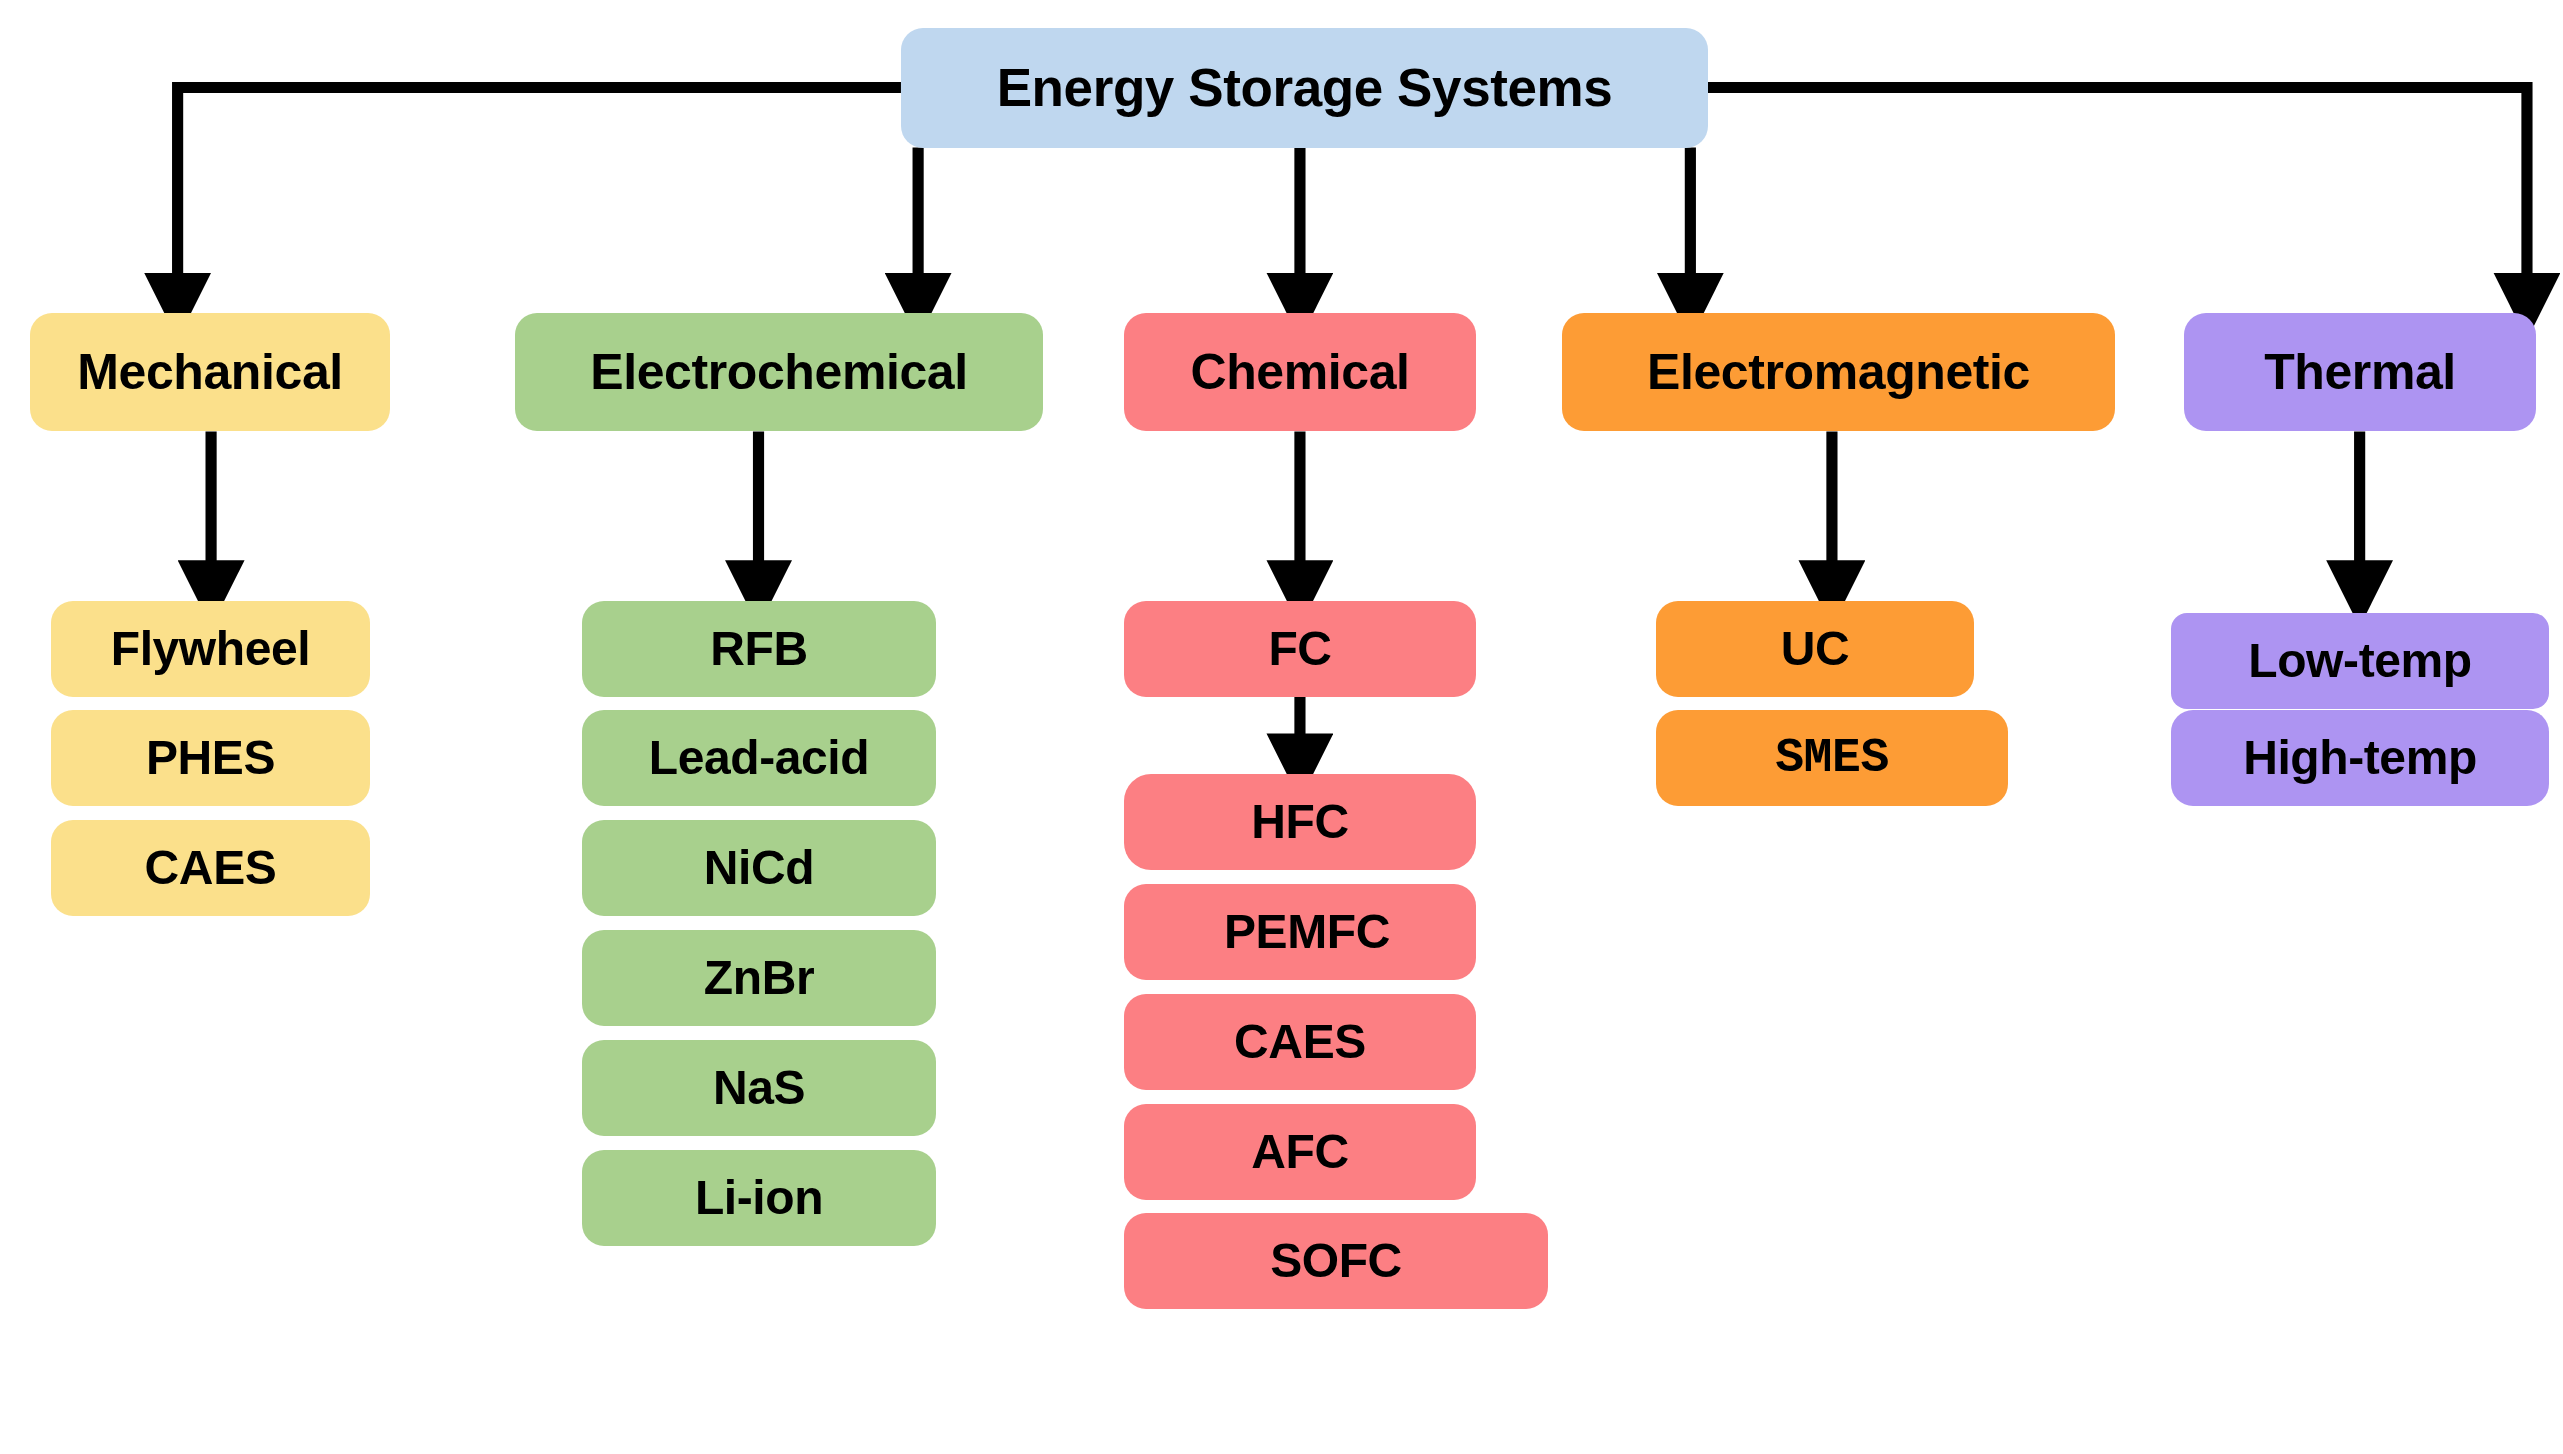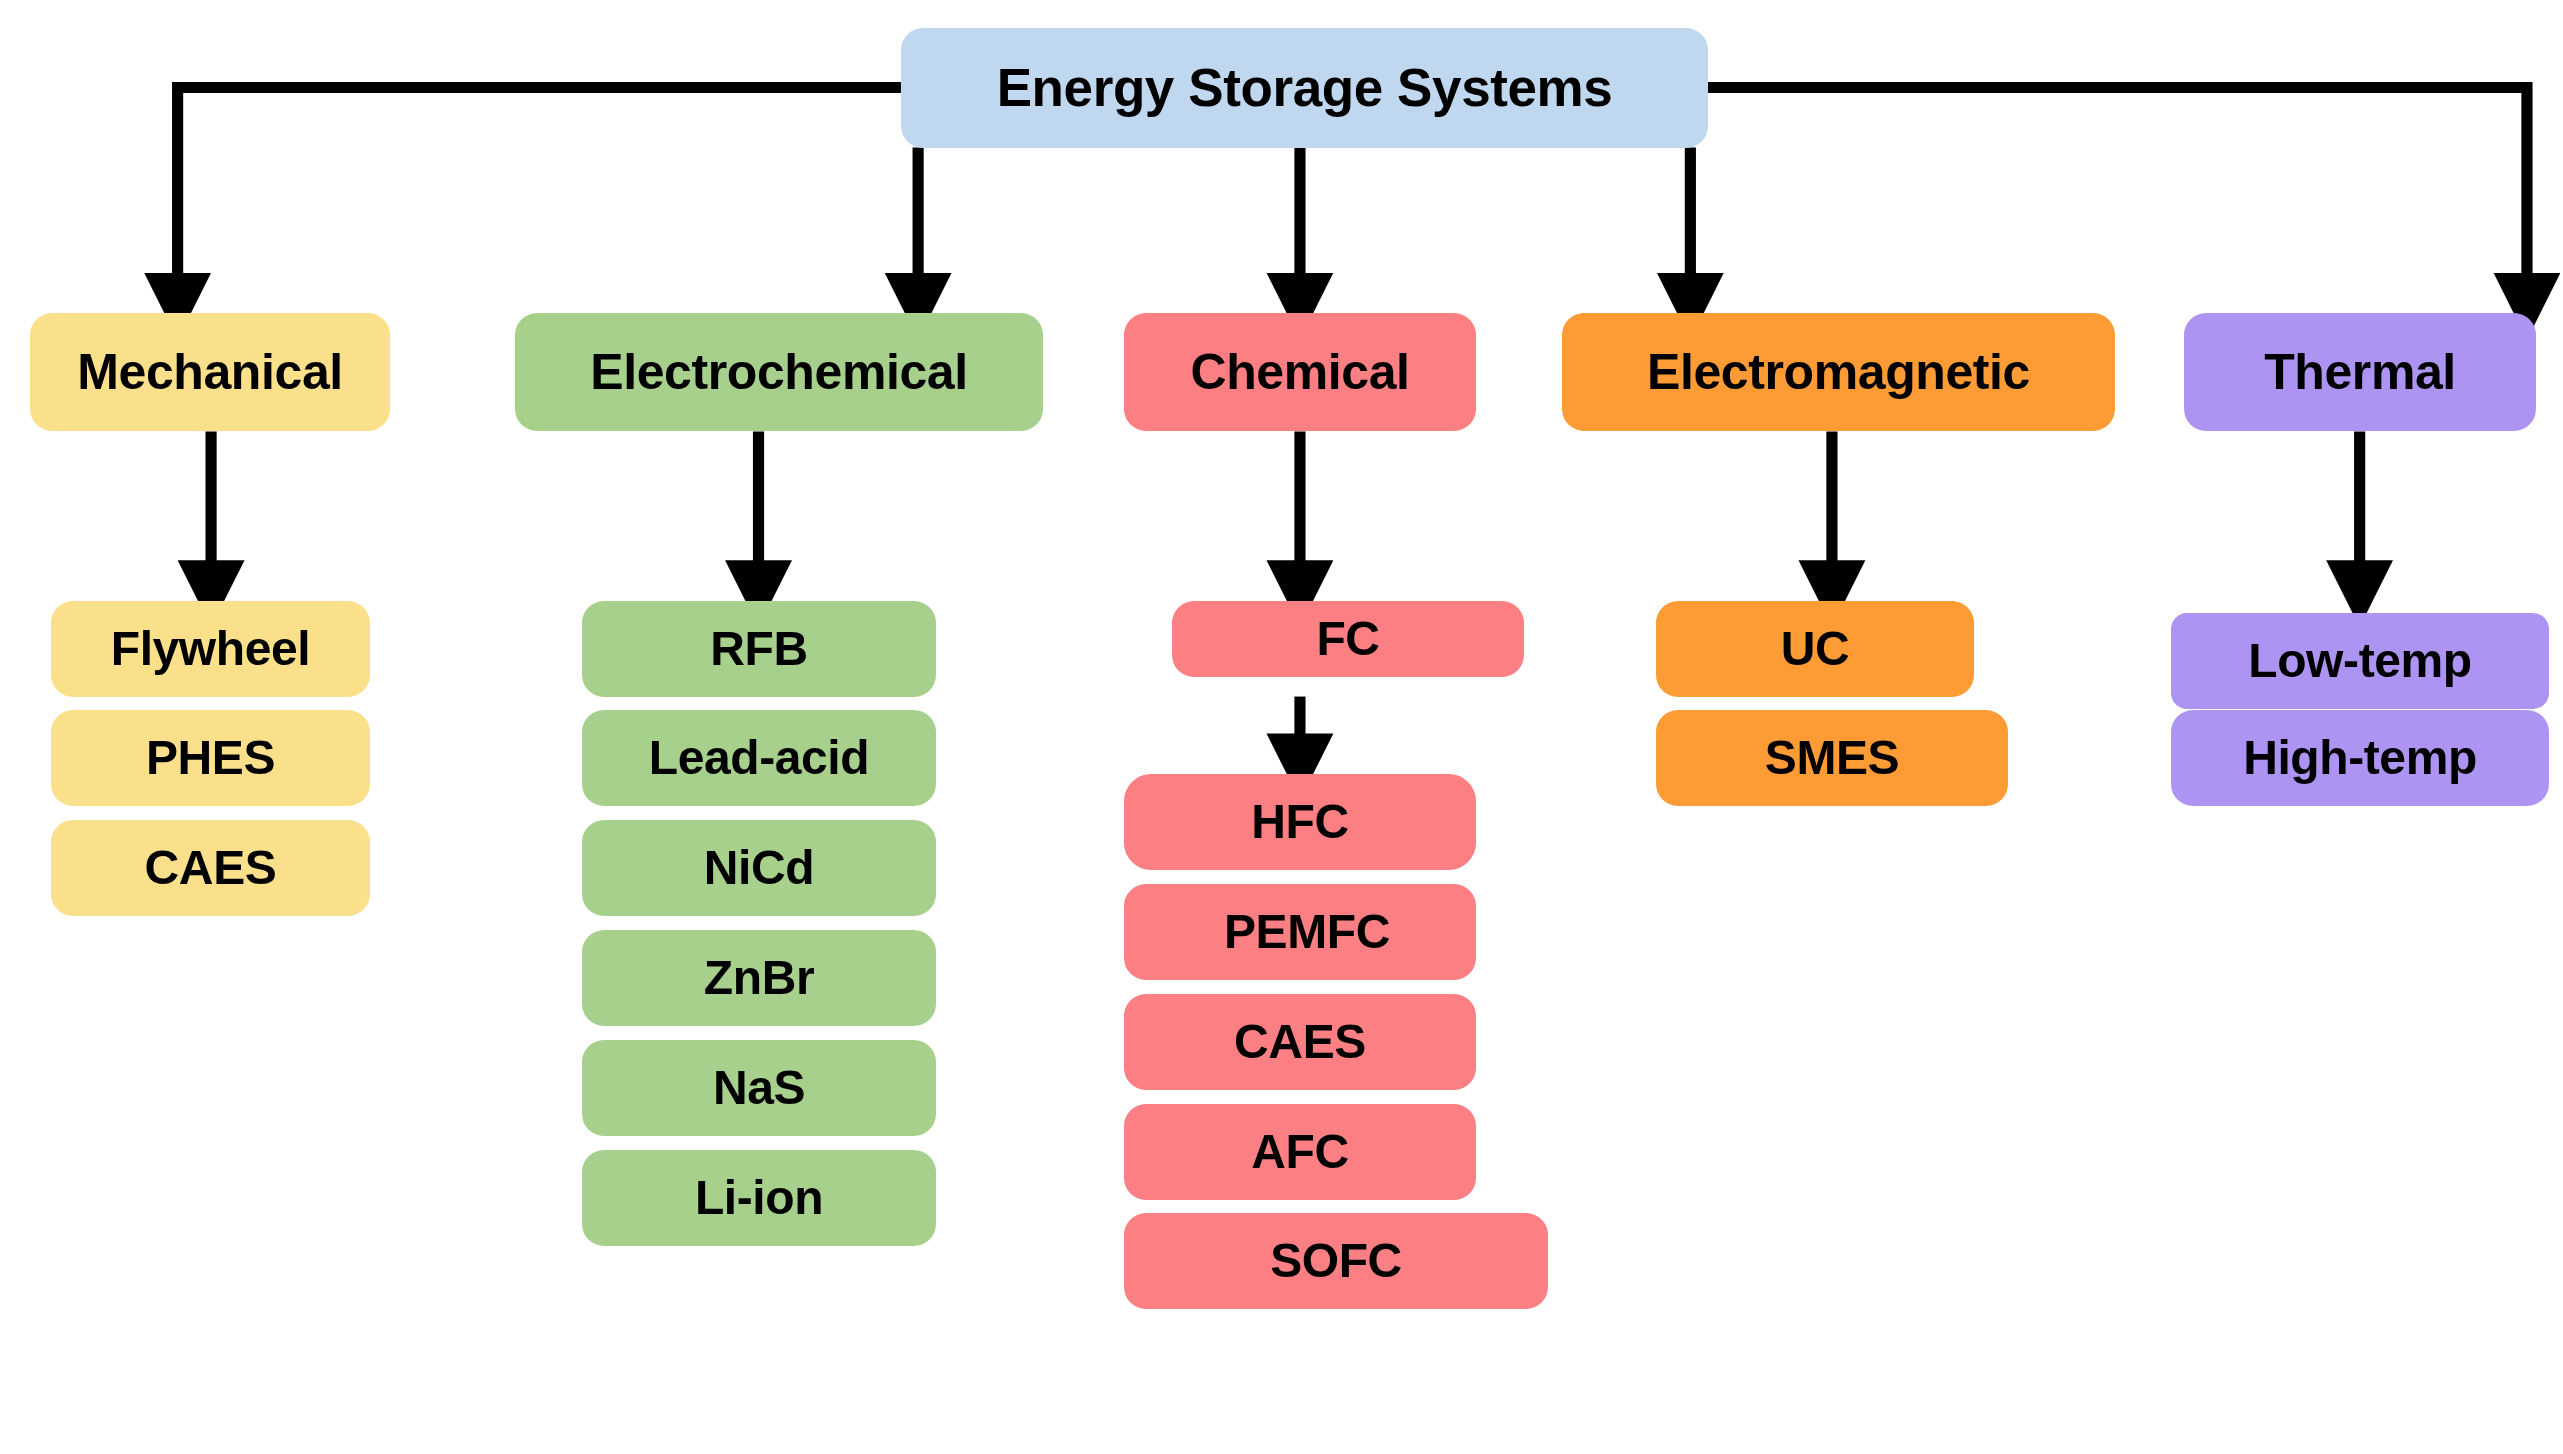--- a/index.html
+++ b/index.html
@@ -75,28 +75,28 @@
       <div class="node node-leaf" style="left: 51px; top: 710px; width: 319px; height: 96px; background: rgb(251, 224, 139);">PHES</div>
       <div class="node node-leaf" style="left: 51px; top: 820px; width: 319px; height: 96px; background: rgb(251, 224, 139);">CAES</div>
       <div class="node node-cat" style="left: 515px; top: 313px; width: 528px; height: 118px; background: rgb(168, 208, 141);">Electrochemical</div>
       <div class="node node-leaf" style="left: 582px; top: 601px; width: 354px; height: 96px; background: rgb(168, 208, 141);">RFB</div>
       <div class="node node-leaf" style="left: 582px; top: 710px; width: 354px; height: 96px; background: rgb(168, 208, 141); text-align: right;">Lead-acid</div>
       <div class="node node-leaf" style="left: 582px; top: 820px; width: 354px; height: 96px; background: rgb(168, 208, 141);">NiCd</div>
       <div class="node node-leaf" style="left: 582px; top: 930px; width: 354px; height: 96px; background: rgb(168, 208, 141);">ZnBr</div>
       <div class="node node-leaf" style="left: 582px; top: 1040px; width: 354px; height: 96px; background: rgb(168, 208, 141);">NaS</div>
       <div class="node node-leaf" style="left: 582px; top: 1150px; width: 354px; height: 96px; background: rgb(168, 208, 141);">Li-ion</div>
       <div class="node node-cat" style="left: 1124px; top: 313px; width: 352px; height: 118px; background: rgb(252, 127, 131);">Chemical</div>
-      <div class="node node-leaf" style="left: 1124px; top: 601px; width: 352px; height: 76px; background: rgb(252, 127, 131); margin-left: 48px;">FC</div>
+      <div class="node node-leaf" style="left: 1124px; top: 601px; width: 352px; height: 96px; background: rgb(252, 127, 131);">FC</div>
       <div class="node node-leaf" style="left: 1124px; top: 774px; width: 352px; height: 96px; background: rgb(252, 127, 131); border-radius: 27px;">HFC</div>
       <div class="node node-leaf" style="left: 1124px; top: 884px; width: 352px; height: 96px; background: rgb(252, 127, 131); padding-left: 14px;">PEMFC</div>
       <div class="node node-leaf" style="left: 1124px; top: 994px; width: 352px; height: 96px; background: rgb(252, 127, 131);">CAES</div>
       <div class="node node-leaf" style="left: 1124px; top: 1104px; width: 352px; height: 96px; background: rgb(252, 127, 131);">AFC</div>
       <div class="node node-leaf" style="left: 1124px; top: 1213px; width: 424px; height: 96px; background: rgb(252, 127, 131);">SOFC</div>
       <div class="node node-cat" style="left: 1562px; top: 313px; width: 553px; height: 118px; background: rgb(253, 156, 53);">Electromagnetic</div>
       <div class="node node-leaf" style="left: 1656px; top: 601px; width: 318px; height: 96px; background: rgb(253, 156, 53);">UC</div>
-      <div class="node node-leaf" style="left: 1656px; top: 710px; width: 352px; height: 96px; background: rgb(253, 156, 53);">SMES</div>
+      <div class="node node-leaf" style="left: 1656px; top: 710px; width: 352px; height: 96px; background: rgb(253, 156, 53); font-family: Liberation Mono, monospace;">SMES</div>
       <div class="node node-cat" style="left: 2184px; top: 313px; width: 352px; height: 118px; background: rgb(173, 148, 242);">Thermal</div>
       <div class="node node-leaf" style="left: 2171px; top: 613px; width: 378px; height: 96px; background: rgb(173, 148, 242); border-radius: 16px;">Low-temp</div>
       <div class="node node-leaf" style="left: 2171px; top: 710px; width: 378px; height: 96px; background: rgb(173, 148, 242);">High-temp</div>
     </div>
 
 </div>
 
 
 </body></html>

